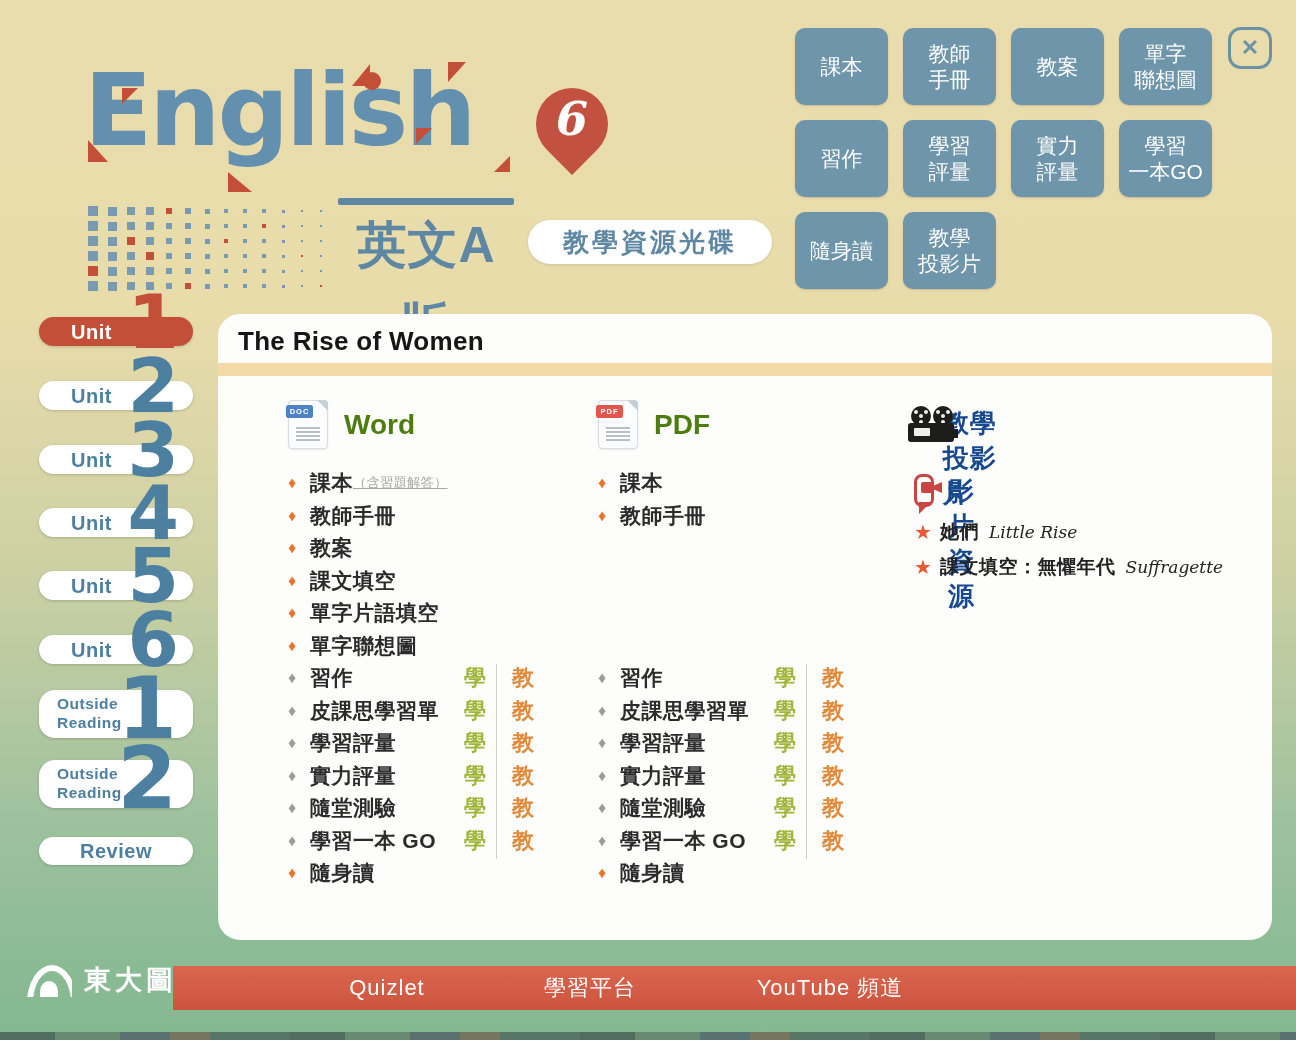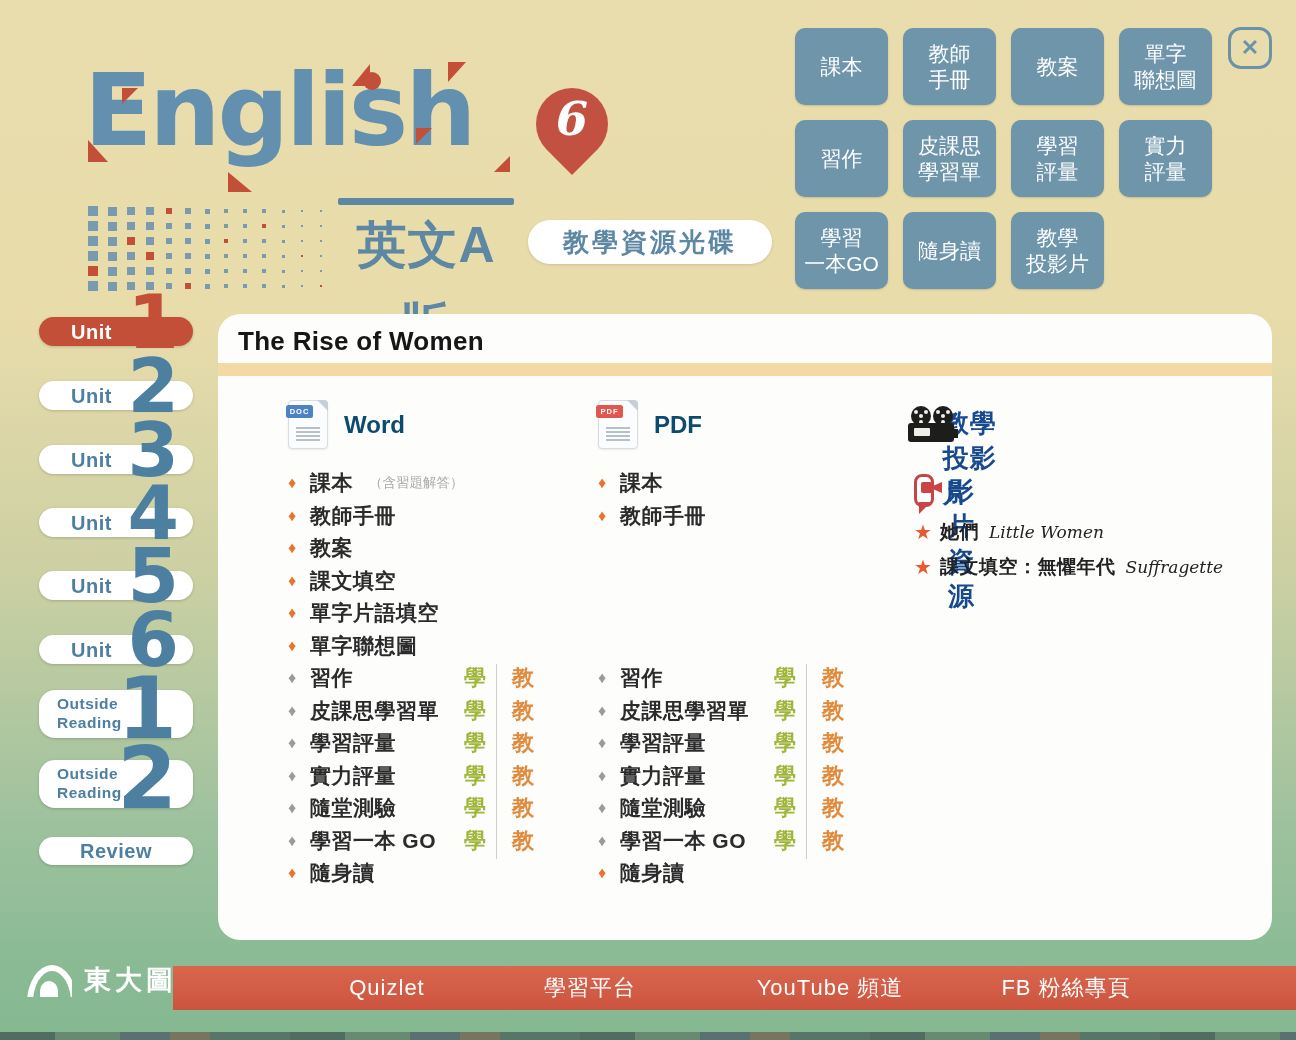--- a/index.html
+++ b/index.html
@@ -58,39 +58,39 @@
   .u3{top:216px;height:29px;} .u4{top:279px;height:29px;} .u5{top:343px;height:29px;}
   .u6{top:398px;height:48px;} .u7{top:468px;height:48px;} .u8{top:545px;height:28px;}
 
   
   .panel{left:218px;top:314px;width:1054px;height:626px;background:#fdfdfc;border-radius:22px;overflow:hidden;}
   .panel-title{position:absolute;left:20px;top:12px;font-size:26px;font-weight:800;color:#161616;letter-spacing:.3px;}
   .band{position:absolute;left:0;top:49px;width:100%;height:13px;background:#f3d9a6;}
 
   .col{position:absolute;top:0;}
   .col-hdr{position:absolute;display:flex;align-items:center;gap:16px;}
-  .col-hdr .hlbl{font-size:24px;font-weight:bold;color:#0c4a6e;}
+  .col-hdr .hlbl{font-size:28px;font-weight:bold;color:#4d7c0f;}
 
   .file-icon{position:relative;width:38px;height:47px;background:#fbfcfd;border:1px solid #d7dde2;
     border-radius:4px;box-shadow:0 1px 2px rgba(0,0,0,.08);}
   .file-icon .fold{position:absolute;right:-1px;top:-1px;width:11px;height:11px;background:#c5cfd7;
     clip-path:polygon(0 0,100% 100%,100% 0);border-radius:0 4px 0 0;}
   .file-icon .badge{position:absolute;left:-3px;top:4px;width:27px;height:13px;border-radius:2.5px;
     color:#fff;font-size:7.5px;font-weight:bold;letter-spacing:1px;text-align:center;line-height:13px;}
   .file-icon.doc .badge{background:#4d82c4;}
   .file-icon.pdf .badge{background:#e2574d;}
   .file-icon .flines{position:absolute;left:7px;right:7px;top:26px;height:14px;
     background:repeating-linear-gradient(180deg,#b7bfc7 0 2px,transparent 2px 4px);}
 
   .list{position:absolute;width:300px;}
   .lrow{position:relative;height:32.5px;display:flex;align-items:center;cursor:pointer;}
   .dia{width:22px;font-size:16px;color:#e9742c;flex:0 0 22px;}
   .dia.gray{color:#9b9b9b;}
   .ilbl{font-size:21px;font-weight:600;color:#2b2b2b;letter-spacing:.5px;}
-  .note{font-size:13.5px;color:#a9a9a9;margin-left:16px;}
+  .note{font-size:13.5px;color:#a9a9a9;margin-left:0;text-decoration:underline;}
   .tag{position:absolute;font-size:22px;font-weight:bold;cursor:pointer;}
   .tag-s{left:176px;color:#9fb63b;}
   .tag-t{left:224px;color:#e08a3c;}
   .vline{position:absolute;width:1px;background:#cfcfcf;left:208px;}
   .spacer{height:130px;}
 
   .media-hdr{position:absolute;display:flex;align-items:flex-start;gap:14px;}
   .media-hdr .hlbl{font-size:26px;font-weight:bold;color:#17498f;letter-spacing:1px;}
   .vrow{position:relative;height:35px;display:flex;align-items:center;cursor:pointer;}
   .star{width:26px;font-size:20px;color:#e85a33;flex:0 0 26px;}
@@ -238,22 +238,20 @@
 <div class="abs disc-pill">教學資源光碟</div>
 
 <div class="abs qgrid">
   <button class="qbtn">課本</button>
   <button class="qbtn">教師
 手冊</button>
   <button class="qbtn">教案</button>
   <button class="qbtn">單字
 聯想圖</button>
   <button class="qbtn">習作</button>
-  <button class="qbtn">皮課思
-學習單</button>
   <button class="qbtn">學習
 評量</button>
   <button class="qbtn">實力
 評量</button>
   <button class="qbtn">學習
 一本GO</button>
   <button class="qbtn">隨身讀</button>
   <button class="qbtn">教學
 投影片</button>
 </div>
@@ -461,36 +459,35 @@
       <div class="vbubble">
         <span class="vcam"></span>
         <span class="vlens"></span>
       </div>
       <span class="hlbl">影片資源</span>
     </div>
     <div class="list" style="left:6px;top:200px;width:360px;">
       <div class="vrow">
         <span class="star">★</span>
         <span class="vtitle">她們</span>
-        <span class="vsub">Little Women</span>
+        <span class="vsub">Little Rise</span>
       </div>
       <div class="vrow">
         <span class="star">★</span>
         <span class="vtitle">課文填空：無懼年代</span>
         <span class="vsub">Suffragette</span>
       </div>
     </div>
   </section>
 </main>
 
 <div class="abs pub">
   <div class="arch"></div>
   <span class="pub-name">東大圖書公司</span>
 </div>
 
 <footer class="abs redbar">
   <span class="flink" style="left:214px;">Quizlet</span>
   <span class="flink" style="left:417px;">學習平台</span>
   <span class="flink" style="left:657px;">YouTube 頻道</span>
-  <span class="flink" style="left:893px;">FB 粉絲專頁</span>
 </footer>
 
 <div class="abs bstrip"></div>
 
 </body></html>

